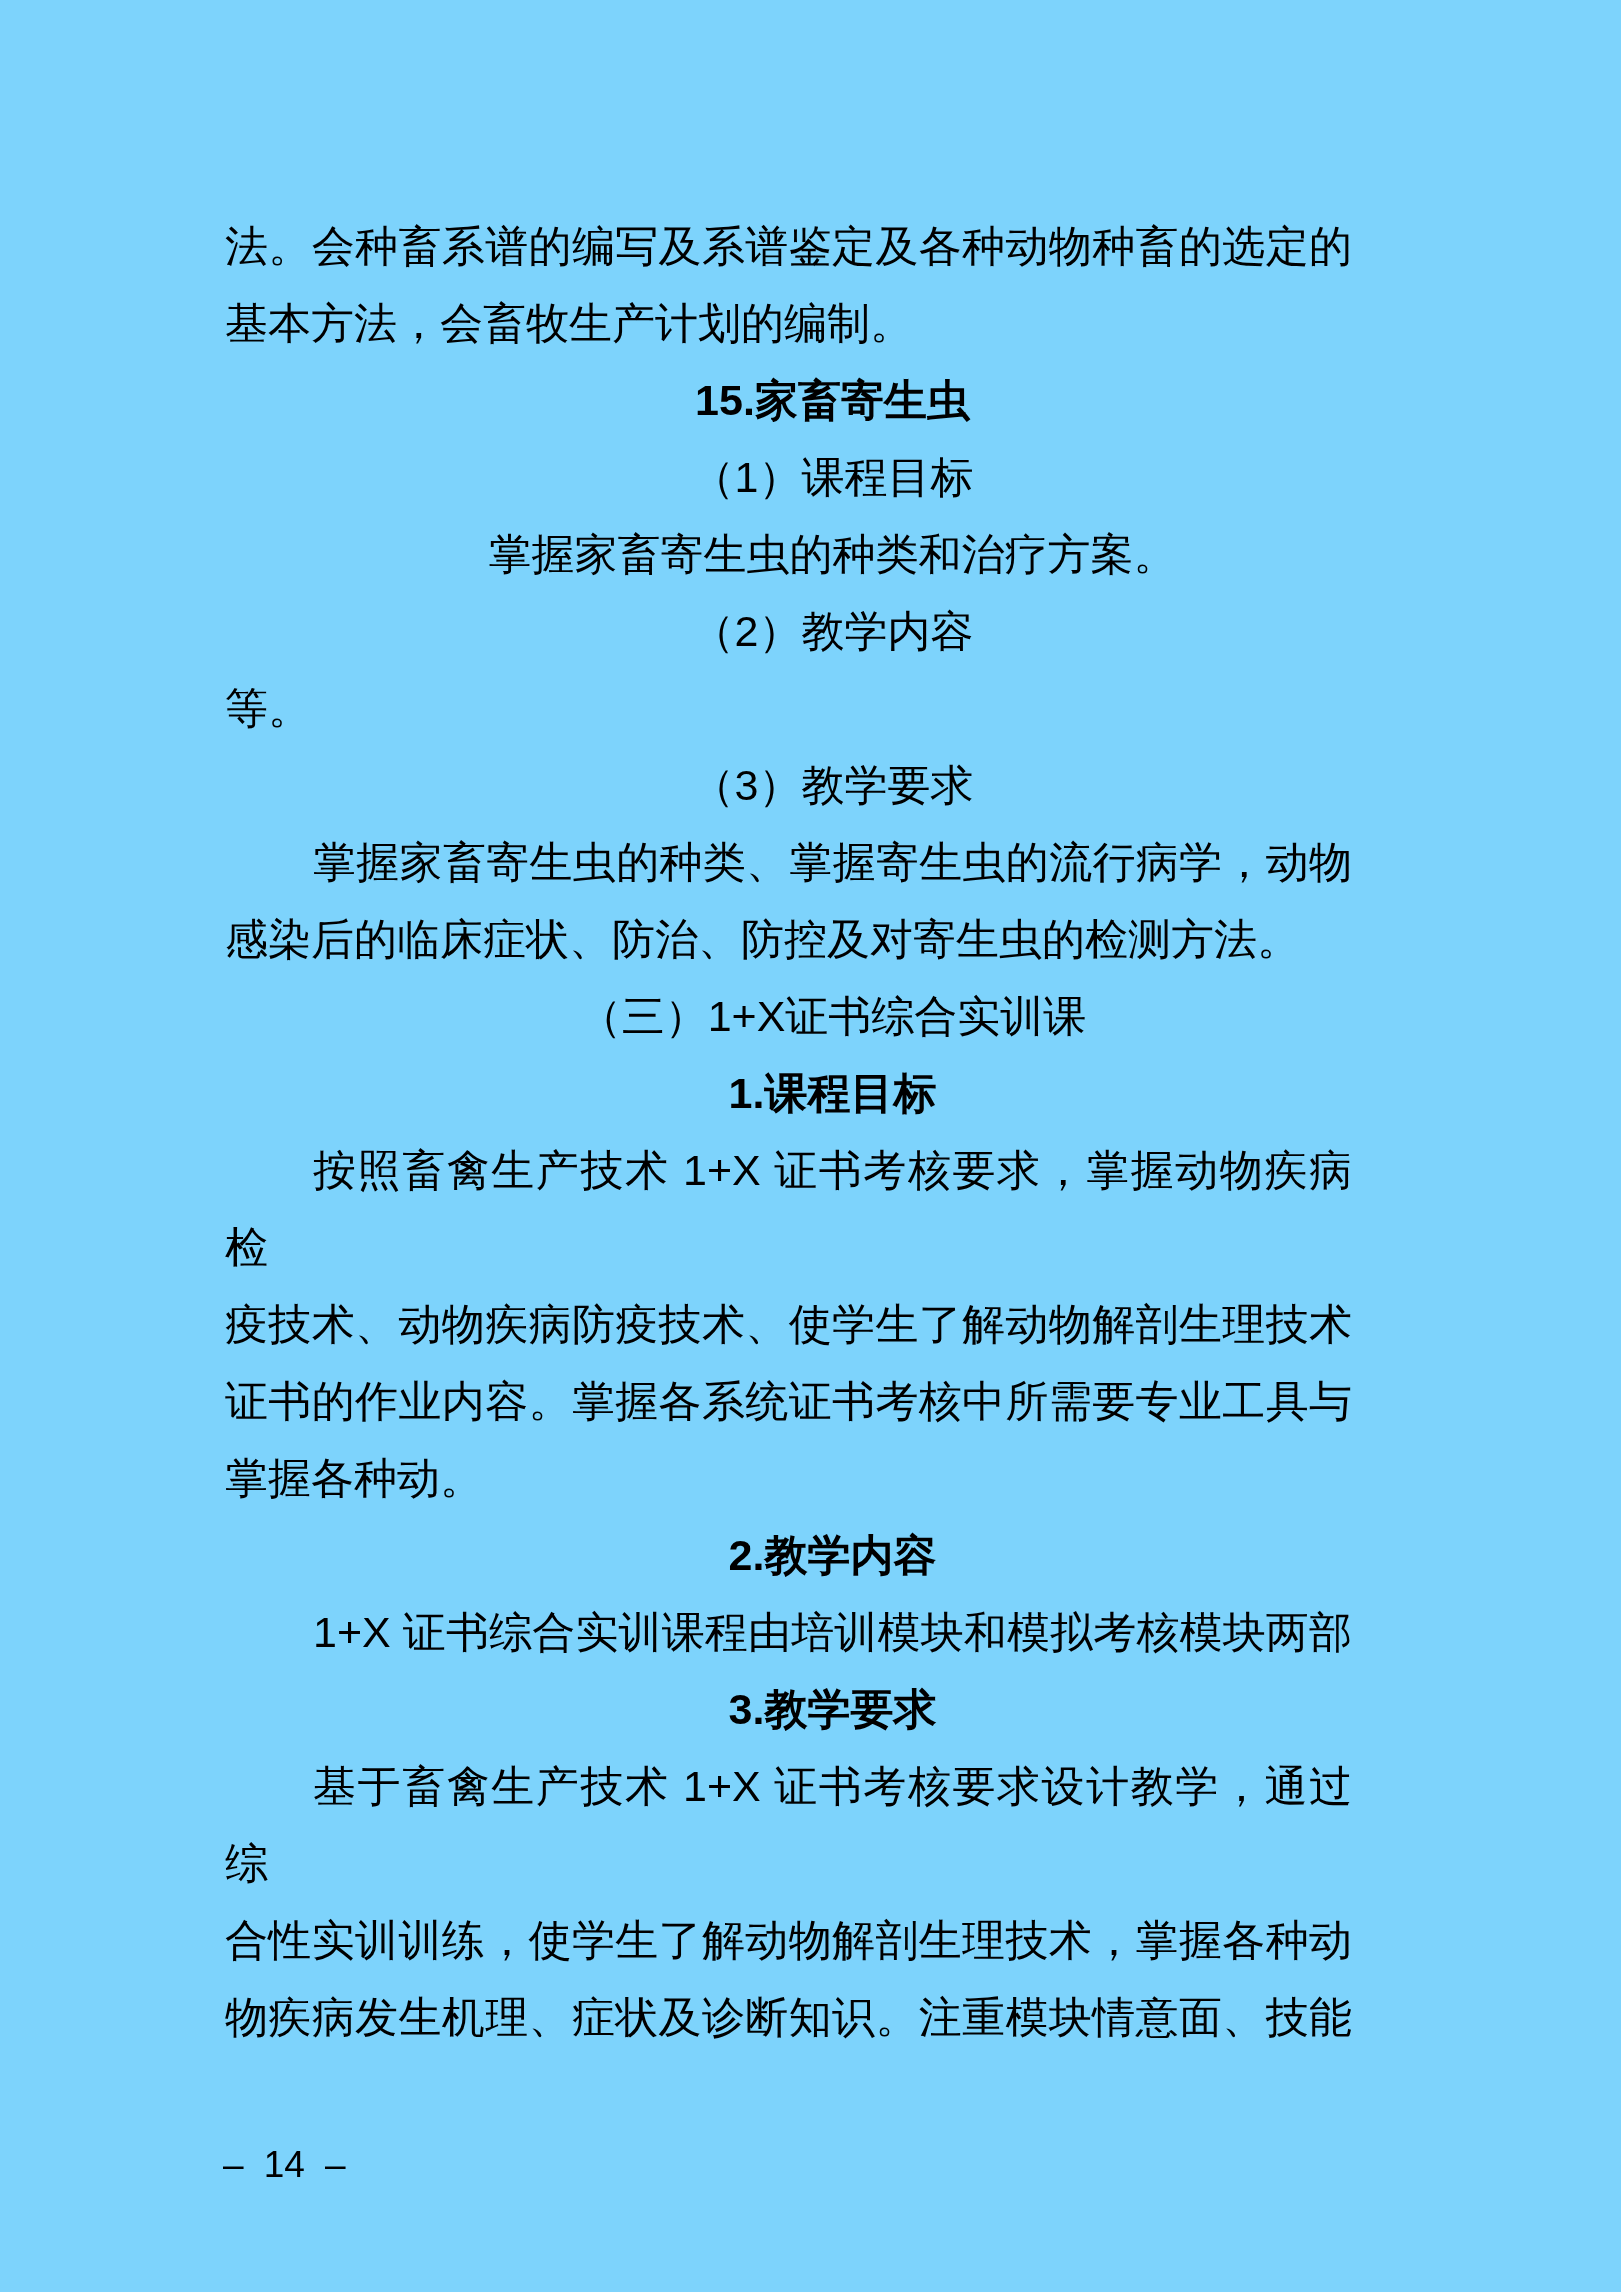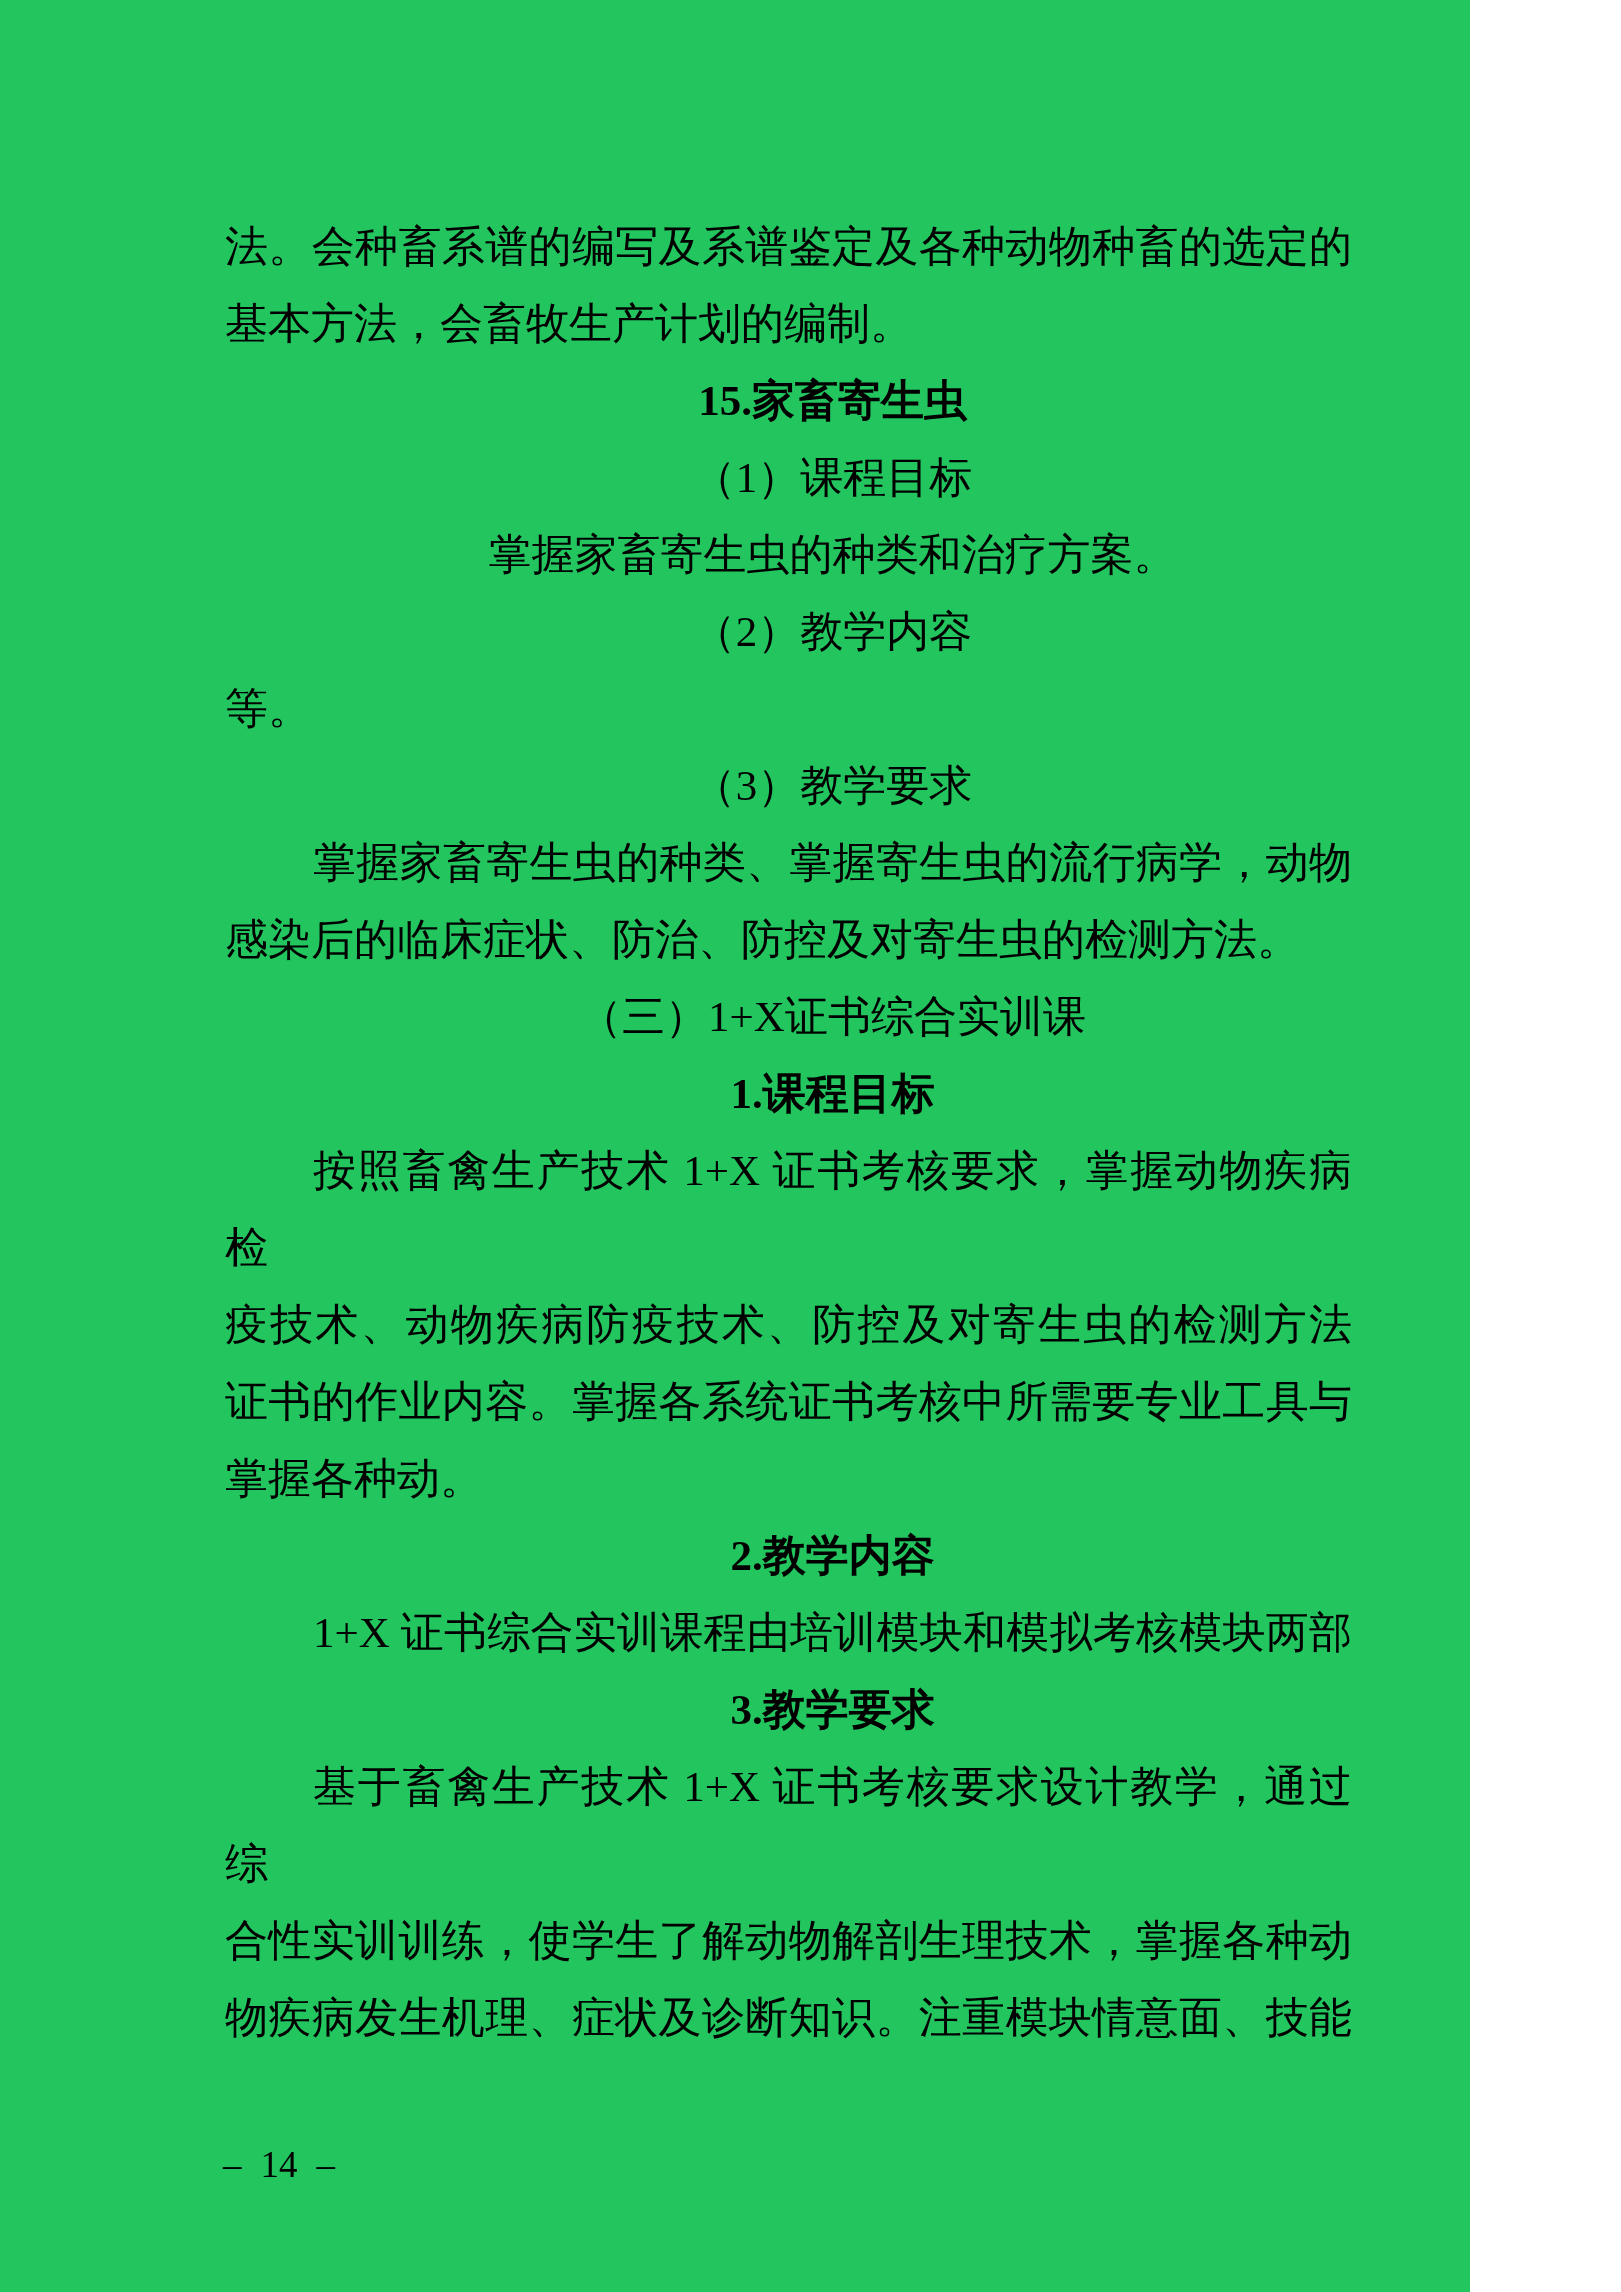--- a/index.html
+++ b/index.html
@@ -2,25 +2,25 @@
 <html><head>
 <meta charset="utf-8">
 <style>
   html, body {
     margin: 0;
     padding: 0;
     background: #ffffff;
   }
   .page {
     position: relative;
-    width: 1470px;
+    width: 1621px;
     height: 2293px;
-    background: #22c55e;
+    background: #7dd3fc;
     color: #000000;
-    font-family: Liberation Serif, serif;
+    font-family: Liberation Sans, sans-serif;
     overflow: hidden;
   }
   .body-text {
     position: absolute;
     left: 225px;
     top: 208px;
     width: 1127px;
     font-size: 43px;
     line-height: 77px;
     text-align: left;
@@ -55,21 +55,21 @@
       <div class="line indent">（1）课程目标</div>
       <div class="line indent">掌握家畜寄生虫的种类和治疗方案。</div>
       <div class="line indent">（2）教学内容</div>
       <div class="line">等。</div>
       <div class="line indent">（3）教学要求</div>
       <div class="line indent justify">掌握家畜寄生虫的种类、掌握寄生虫的流行病学，动物</div>
       <div class="line">感染后的临床症状、防治、防控及对寄生虫的检测方法。</div>
       <div class="line indent">（三）1+X证书综合实训课</div>
       <div class="line indent bold">1.课程目标</div>
       <div class="line indent justify">按照畜禽生产技术 1+X 证书考核要求，掌握动物疾病检</div>
-      <div class="line justify">疫技术、动物疾病防疫技术、防控及对寄生虫的检测方法</div>
+      <div class="line justify">疫技术、动物疾病防疫技术、使学生了解动物解剖生理技术</div>
       <div class="line justify">证书的作业内容。掌握各系统证书考核中所需要专业工具与</div>
       <div class="line">掌握各种动。</div>
       <div class="line indent bold">2.教学内容</div>
       <div class="line indent justify">1+X 证书综合实训课程由培训模块和模拟考核模块两部</div>
       <div class="line indent bold">3.教学要求</div>
       <div class="line indent justify">基于畜禽生产技术 1+X 证书考核要求设计教学，通过综</div>
       <div class="line justify">合性实训训练，使学生了解动物解剖生理技术，掌握各种动</div>
       <div class="line justify">物疾病发生机理、症状及诊断知识。注重模块情意面、技能</div>
     </div>
   <div class="page-footer">– 14 –</div>

